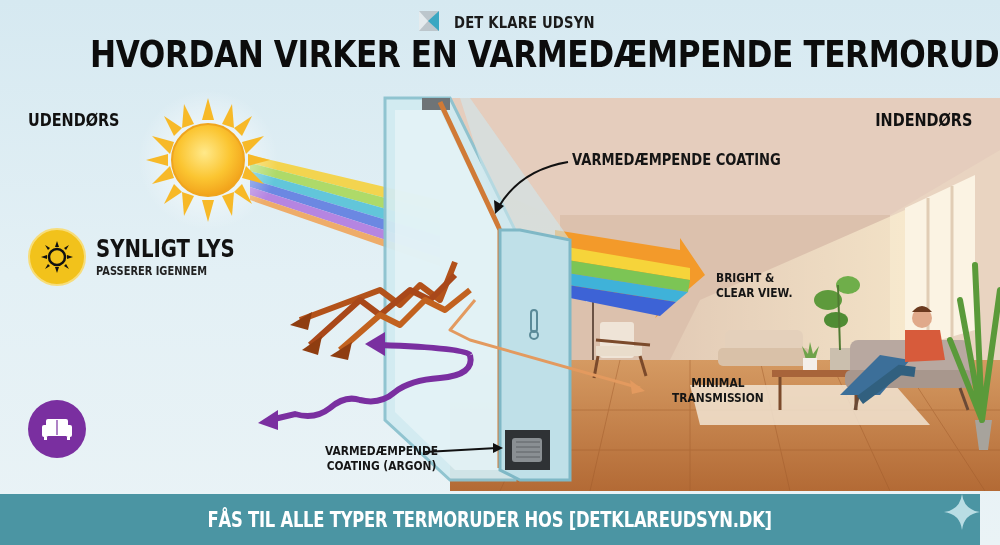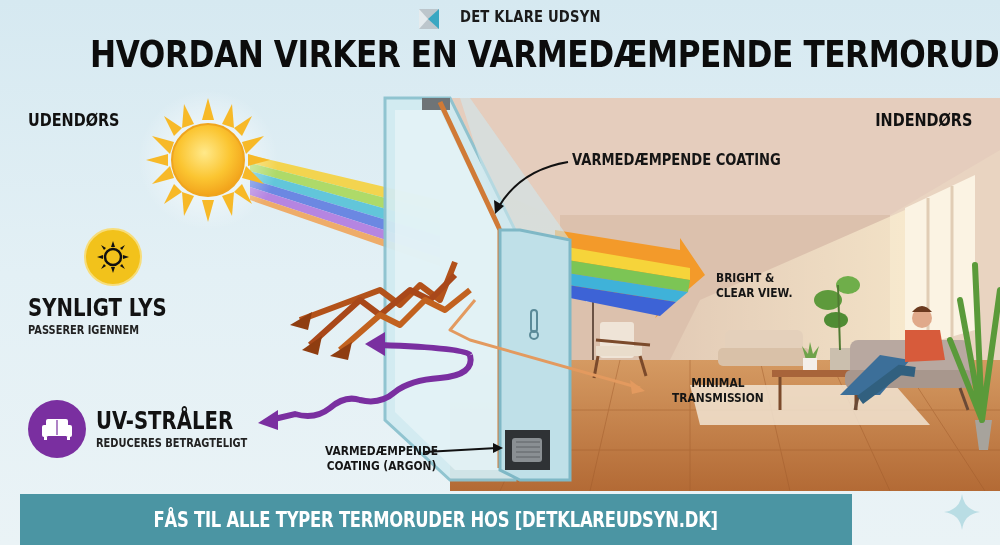--- a/index.html
+++ b/index.html
@@ -2,36 +2,36 @@
 <html><head>
 <meta charset="utf-8">
 <style>
   * { box-sizing: border-box; margin: 0; padding: 0; }
   html, body { width: 1000px; height: 545px; overflow: hidden; }
   body { font-family: "Liberation Sans", "DejaVu Sans", sans-serif; background: #dcebf2; position: relative; }
   .canvas { position: absolute; left: 0; top: 0; width: 1000px; height: 545px; overflow: hidden; }
   .bg-outdoor { position: absolute; left: 0; top: 0; width: 1000px; height: 545px;
     background: linear-gradient(180deg, #d6e9f1 0%, #e3f0f5 50%, #eaf3f6 100%); }
   svg.scene { position: absolute; left: 0; top: 0; }
-  .brand { position: absolute; left: 418px; top: 8px; height: 24px; display: flex; align-items: flex-start; gap: 20px; }
+  .brand { position: absolute; left: 418px; top: 8px; height: 24px; display: flex; align-items: flex-end; gap: 14px; }
   .brand-logo { width: 22px; height: 22px; }
   .brand-text { font-family: "DejaVu Sans", sans-serif; font-weight: bold; font-size: 15px; color: #1b1b1b; letter-spacing: 0.2px; transform: scaleX(0.88); transform-origin: left center; white-space: nowrap; }
   .headline { position: absolute; left: 0; top: 32px; width: 1000px; text-align: center;
     font-family: "DejaVu Sans", sans-serif; font-weight: bold; font-size: 38px; color: #0c0c0c; letter-spacing: -0.5px;
     transform: scaleX(0.82); transform-origin: center; white-space: nowrap; }
   .zone-label { position: absolute; font-family: "DejaVu Sans", sans-serif; font-weight: bold; font-size: 17px; color: #111;
     transform: scaleX(0.85); white-space: nowrap; }
   .zone-out { left: 28px; top: 110px; transform-origin: left center; }
   .zone-in { right: 28px; top: 110px; transform-origin: right center; }
   .legend-item { position: absolute; left: 28px; display: flex; align-items: center; gap: 10px; }
   .legend-icon { width: 58px; height: 58px; border-radius: 50%; display: flex; align-items: center; justify-content: center; flex-shrink: 0; }
   .legend-title { font-family: "DejaVu Sans", sans-serif; font-weight: bold; font-size: 24px; color: #121212; line-height: 1; transform: scaleX(0.82); transform-origin: left center; white-space: nowrap; }
   .legend-sub { font-family: "DejaVu Sans", sans-serif; font-weight: bold; font-size: 12px; color: #222; margin-top: 3px; transform: scaleX(0.82); transform-origin: left center; white-space: nowrap; }
   .callout { position: absolute; font-family: "DejaVu Sans", sans-serif; font-weight: bold; color: #151515; white-space: nowrap; transform: scaleX(0.82); line-height: 1.15; }
-  .footer { position: absolute; left: 0; top: 491px; width: 832px; height: 54px; background: #4b95a3; border-top: 3px solid #e9f3f6; display: flex; align-items: center; justify-content: center; margin-left: 20px; }
+  .footer { position: absolute; left: 0; top: 491px; width: 980px; height: 54px; background: #4b95a3; border-top: 3px solid #e9f3f6; display: flex; align-items: center; justify-content: center; }
   .footer-text { font-family: "DejaVu Sans", sans-serif; font-weight: bold; font-size: 21px; color: #ffffff; transform: scaleX(0.78); white-space: nowrap; letter-spacing: -0.3px; }
   .sparkle { position: absolute; left: 942px; top: 492px; width: 40px; height: 40px; }
 </style>
 </head>
 <body>
 
 <div class="canvas">
   <div class="bg-outdoor"></div>
 
   <svg class="scene" width="1000" height="545" viewBox="0 0 1000 545">
@@ -234,21 +234,21 @@
       <polygon points="1,1 10,11 1,21" fill="#e4ebee"></polygon>
     </svg>
     <span class="brand-text">DET KLARE UDSYN</span>
   </div>
 
   <div class="headline">HVORDAN VIRKER EN VARMEDÆMPENDE TERMORUDE?</div>
 
   <div class="zone-label zone-out">UDENDØRS</div>
   <div class="zone-label zone-in">INDENDØRS</div>
 
-  <div class="legend-item" style="top:228px;flex-direction:column;">
+  <div class="legend-item" style="top:228px;">
     <div class="legend-icon" style="background:#f2c21b;border:2px solid #f7dd7a;">
       <svg width="38" height="38" viewBox="0 0 38 38">
         <circle cx="19" cy="19" r="8" fill="none" stroke="#111" stroke-width="2.5"></circle>
         <g fill="#111">
           <polygon points="19,3 21,9 17,9"></polygon>
             <polygon points="19,35 21,29 17,29"></polygon>
           <polygon points="3,19 9,17 9,21"></polygon>
             <polygon points="35,19 29,17 29,21"></polygon>
           <polygon points="7,7 12,10 10,12"></polygon>
             <polygon points="31,31 26,28 28,26"></polygon>
@@ -269,24 +269,20 @@
       <svg width="36" height="30" viewBox="0 0 36 30" fill="#fff">
         <rect x="7" y="5" width="22" height="10" rx="2"></rect>
         <rect x="3" y="11" width="6" height="12" rx="2"></rect>
         <rect x="27" y="11" width="6" height="12" rx="2"></rect>
         <rect x="8" y="15" width="20" height="7"></rect>
         <rect x="5" y="23" width="3" height="3"></rect>
           <rect x="28" y="23" width="3" height="3"></rect>
         <line x1="18" y1="6" x2="18" y2="21" stroke="#7a2fa0" stroke-width="1.2"></line>
       </svg>
     </div>
-    <div>
-      <div class="legend-title">UV-STRÅLER</div>
-      <div class="legend-sub">REDUCERES BETRAGTELIGT</div>
-    </div>
   </div>
 
   <div class="callout" style="left:572px;top:151px;font-size:16px;transform-origin:left center;">VARMEDÆMPENDE COATING</div>
 
   <div class="callout" style="left:716px;top:271px;font-size:13px;transform-origin:left center;">
     <div>BRIGHT &amp;</div>
     <div>CLEAR VIEW.</div>
   </div>
 
   <div class="callout" style="left:672px;top:376px;font-size:13px;text-align:center;transform-origin:left center;">

